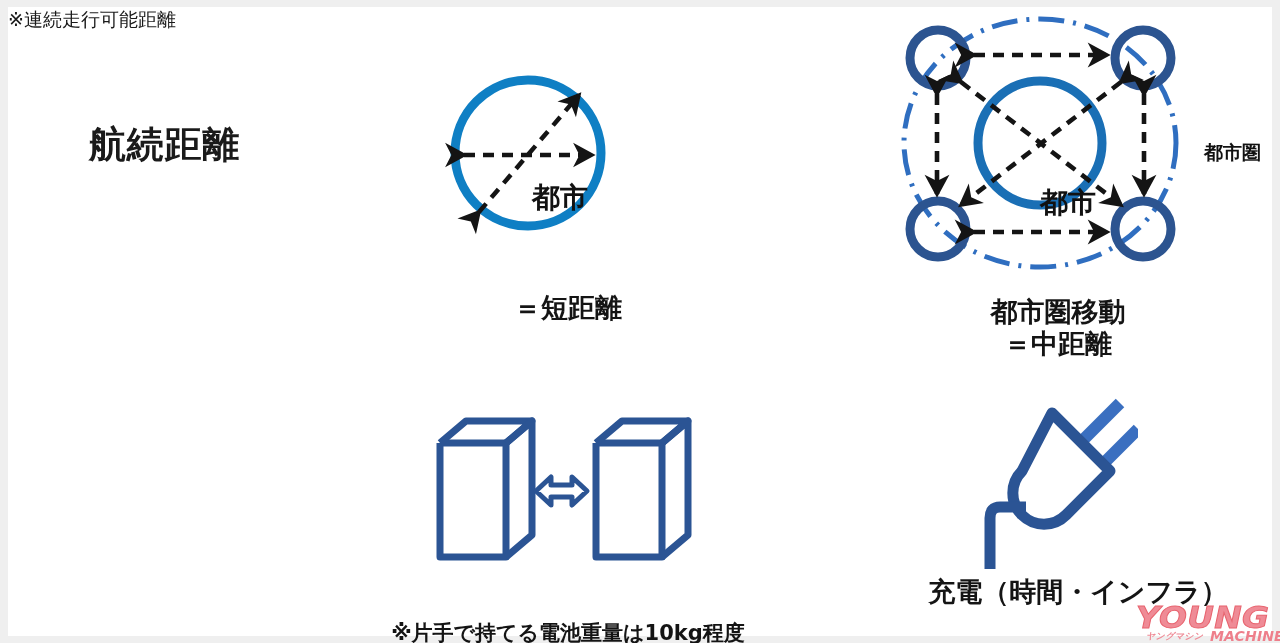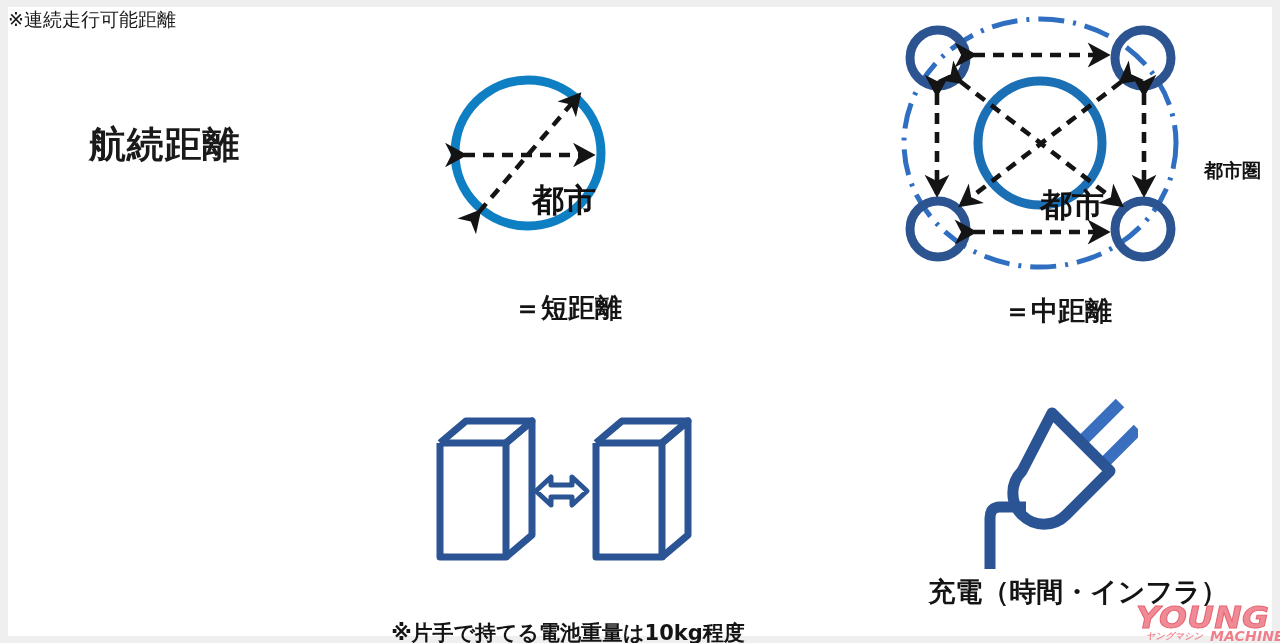--- a/index.html
+++ b/index.html
@@ -90,28 +90,28 @@
   .fig {
     position: absolute;
   }
   #fig-city { left: 415px; top: 60px; }
   #fig-metro { left: 880px; top: 0px; }
   #fig-battery { left: 410px; top: 398px; }
   #fig-plug { left: 940px; top: 390px; }
 
   .fig-text {
     position: absolute;
-    font-size: 32px;
+    font-size: 28px;
     font-weight: 700;
     color: #111111;
     white-space: nowrap;
   }
   #city-text-1 { left: 524px; top: 172px; }
   #city-text-2 { left: 1032px; top: 177px; }
-  #metro-text  { left: 1196px; top: 151px; font-size: 19px; }
+  #metro-text  { left: 1196px; top: 133px; font-size: 19px; }
 
   
   #watermark {
     position: absolute;
     left: 1128px;
     top: 592px;
     width: 144px;
     height: 46px;
   }
   #wm-young {
@@ -197,20 +197,21 @@
         <line x1="256" y1="87" x2="256" y2="187" stroke="#141414" stroke-width="4.6" stroke-dasharray="11,8" marker-start="url(#ah-blk2)" marker-end="url(#ah-blk2)"></line>
 
         <line x1="73" y1="75" x2="233" y2="198" stroke="#141414" stroke-width="4.6" stroke-dasharray="11,8" marker-start="url(#ah-blk2)" marker-end="url(#ah-blk2)"></line>
         <line x1="233" y1="75" x2="73" y2="198" stroke="#141414" stroke-width="4.6" stroke-dasharray="11,8" marker-start="url(#ah-blk2)" marker-end="url(#ah-blk2)"></line>
       </svg>
     </div>
     <div class="fig-text" id="city-text-2">都市</div>
     <div class="fig-text" id="metro-text">都市圏</div>
 
     <div class="caption" id="caption-city-area">
+      <span class="l1">都市圏移動</span>
       <span class="l2">＝中距離</span>
     </div>
 
     <div class="fig" id="fig-battery">
       <svg width="280" height="165" viewBox="0 0 280 165">
         <g stroke="#2b5494" stroke-width="7" fill="none" stroke-linejoin="round">
           <polyline points="22,38 22,152 88,152 88,38 22,38"></polyline>
           <polyline points="22,38 48,16 114,16 88,38"></polyline>
           <polyline points="88,38 114,16 114,130 88,152"></polyline>
         </g>

